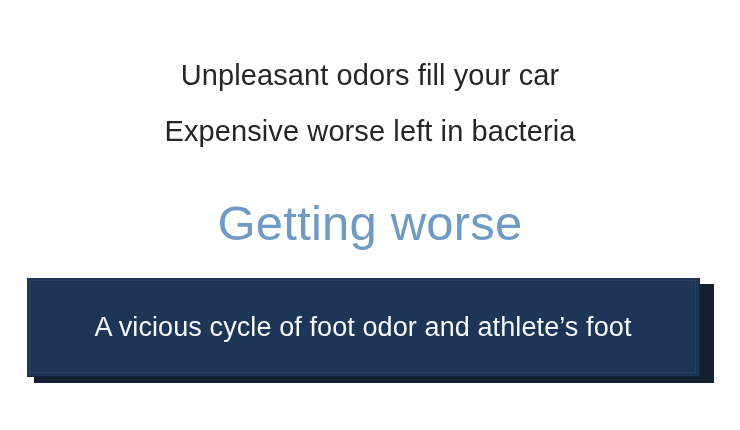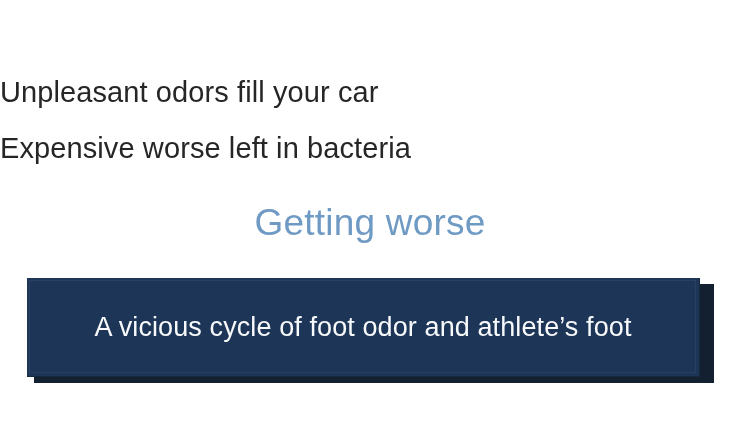--- a/index.html
+++ b/index.html
@@ -21,23 +21,23 @@
     width: 740px;
     height: 430px;
     background: #ffffff;
     box-sizing: border-box;
   }
 
   
   .bullet-block {
     position: absolute;
     left: 0;
-    top: 64px;
+    top: 47px;
     width: 740px;
-    text-align: left;
+    text-align: center;
   }
   .bullet-line {
     display: block;
     color: #262626;
     font-family: "Liberation Sans", "DejaVu Sans", sans-serif;
     font-weight: 400;
     font-size: 29px;
     line-height: 56px;
     letter-spacing: 0.1px;
     white-space: nowrap;
@@ -46,21 +46,21 @@
   
   .accent-heading {
     position: absolute;
     left: 0;
     top: 192px;
     width: 740px;
     text-align: center;
     color: #6f9ac4;
     font-family: "Liberation Sans", "DejaVu Sans", sans-serif;
     font-weight: 400;
-    font-size: 37px;
+    font-size: 49px;
     line-height: 62px;
     letter-spacing: 0.2px;
     white-space: nowrap;
   }
 
   
   .banner-wrap {
     position: absolute;
     left: 27px;
     top: 278px;

